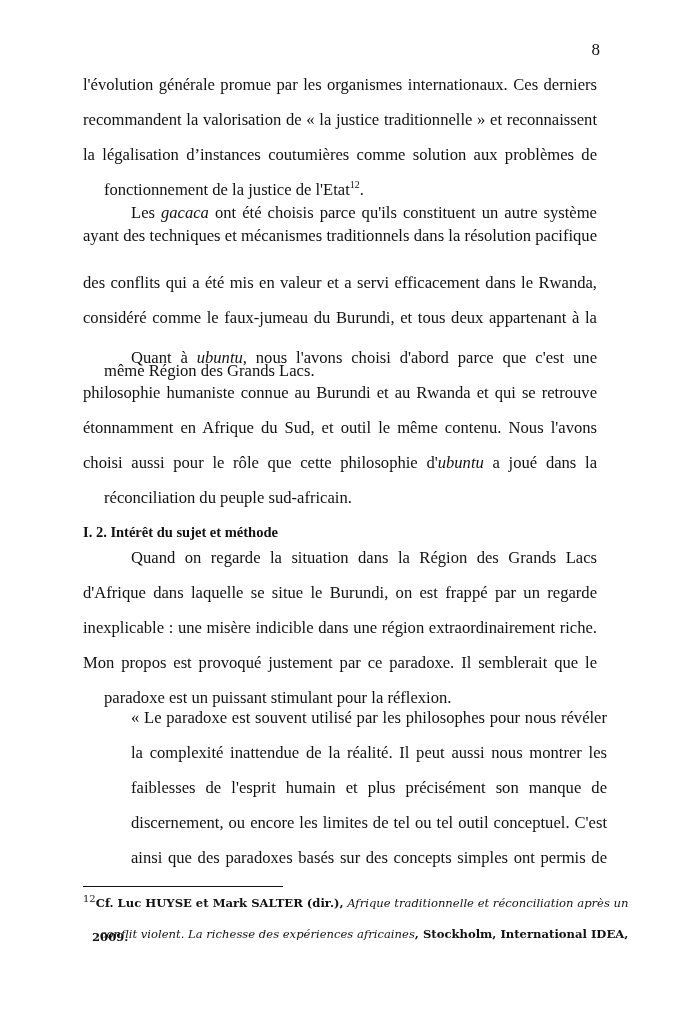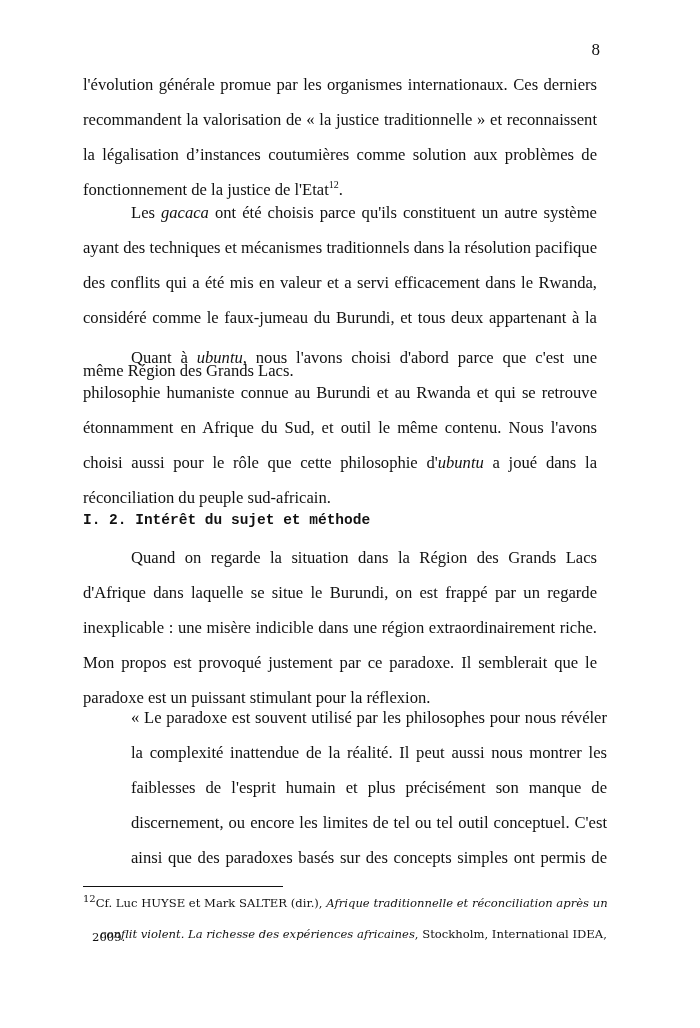--- a/index.html
+++ b/index.html
@@ -2,47 +2,47 @@
 <html><head>
 <meta charset="utf-8">
 <style>
   html, body { margin: 0; padding: 0; background: #ffffff; }
   body { width: 700px; height: 1028px; position: relative; overflow: hidden;
          font-family: "Liberation Serif", "DejaVu Serif", serif; color: #111; }
   .page-num { position: absolute; top: 40px; left: 580px; width: 20px; text-align: right;
               font-size: 17px; }
   .line { position: absolute; left: 83px; width: 514px; font-size: 16.6px; line-height: 20px;
           white-space: nowrap; text-align: justify; text-align-last: justify; }
-  .line.last { text-align-last: left; }
+  .line.last { text-align-last: left; margin-left: 21px; }
   .line.indent { left: 131px; width: 466px; }
   .line.quote { left: 121px; width: 476px; margin-left: 10px; }
-  .heading { position: absolute; left: 83px; top: 512px; font-size: 16.6px; font-weight: bold;
-             font-family: Liberation Mono, monospace; font-size: 14.5px; }
+  .heading { position: absolute; left: 83px; top: 524px; font-size: 16.6px; font-weight: bold;
+             font-family: Liberation Serif, serif; font-size: 14.5px; }
   sup { font-size: 10px; line-height: 0; }
   .rule { position: absolute; left: 83px; top: 886px; width: 200px; height: 1px; background: #111; }
   .fn { position: absolute; font-size: 13px; line-height: 17px; white-space: nowrap;
         font-family: "DejaVu Serif", serif; font-size: 11.6px; }
   .fn.l1 { left: 83px; top: 895px; width: 514px; text-align: justify; text-align-last: justify; }
   .fn.l2 { left: 100px; top: 912px; width: 497px; text-align: justify; text-align-last: justify; margin-top: 14px; }
   .fn.l3 { left: 92px; top: 929px; }
-  .fn b { font-weight: normal; }
+  .fn b { font-weight: bold; }
   i { }
 </style>
 </head>
 <body>
 
 <div class="page-num">8</div>
 
 <div class="line" style="top:75px">l'évolution générale promue par les organismes internationaux. Ces derniers</div>
 <div class="line" style="top:110px">recommandent la valorisation de « la justice traditionnelle » et reconnaissent</div>
 <div class="line" style="top:145px">la légalisation d’instances coutumières comme solution aux problèmes de</div>
 <div class="line last" style="top:180px"><span>fonctionnement de la justice de l'Etat</span><sup>12</sup>.</div>
 
 <div class="line indent" style="top:203px"><span>Les </span><i>gacaca</i><span> ont été choisis parce qu'ils constituent un autre système</span></div>
-<div class="line" style="top:238px">ayant des techniques et mécanismes traditionnels dans la résolution pacifique</div>
+<div class="line" style="top:226px">ayant des techniques et mécanismes traditionnels dans la résolution pacifique</div>
 <div class="line" style="top:273px">des conflits qui a été mis en valeur et a servi efficacement dans le Rwanda,</div>
 <div class="line" style="top:308px">considéré comme le faux-jumeau du Burundi, et tous deux appartenant à la</div>
 <div class="line last" style="top:361px">même Région des Grands Lacs.</div>
 
 <div class="line indent" style="top:348px"><span>Quant à </span><i>ubuntu,</i><span> nous l'avons choisi d'abord parce que c'est une</span></div>
 <div class="line" style="top:383px">philosophie humaniste connue au Burundi et au Rwanda et qui se retrouve</div>
 <div class="line" style="top:418px">étonnamment en Afrique du Sud, et outil le même contenu. Nous l'avons</div>
 <div class="line" style="top:453px"><span>choisi aussi pour le rôle que cette philosophie d'</span><i>ubuntu</i><span> a joué dans la</span></div>
 <div class="line last" style="top:488px">réconciliation du peuple sud-africain.</div>
 

